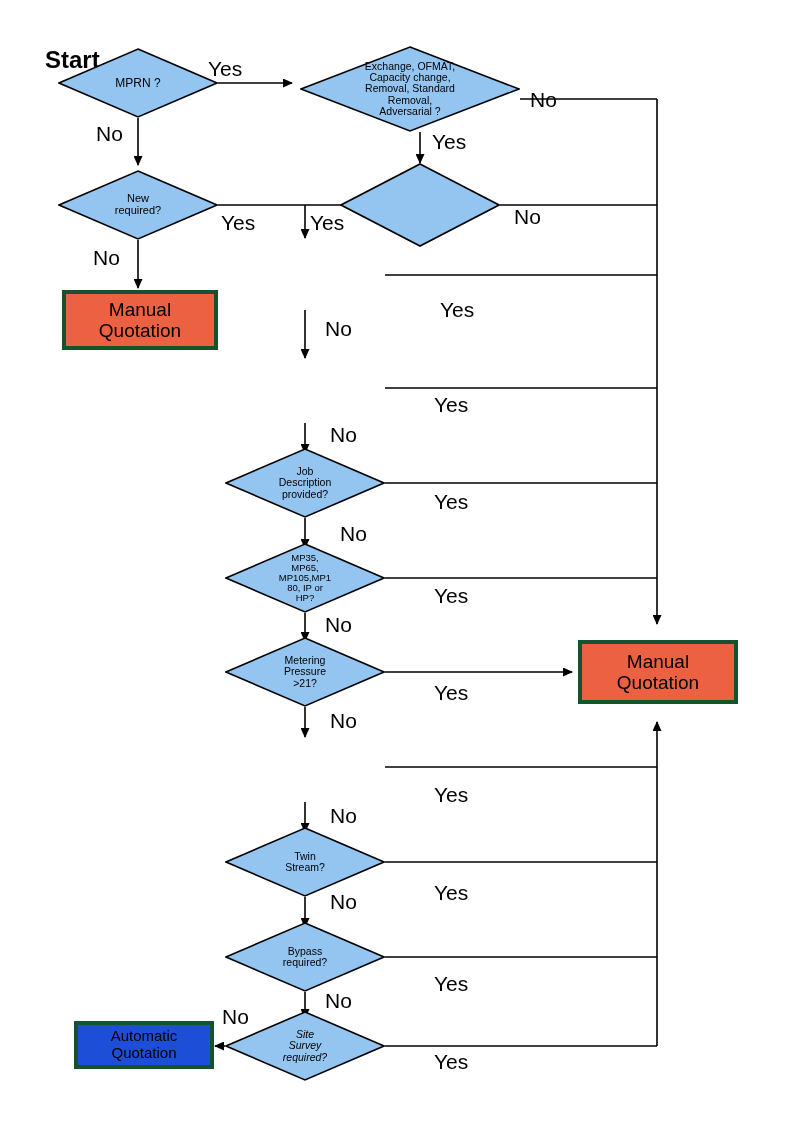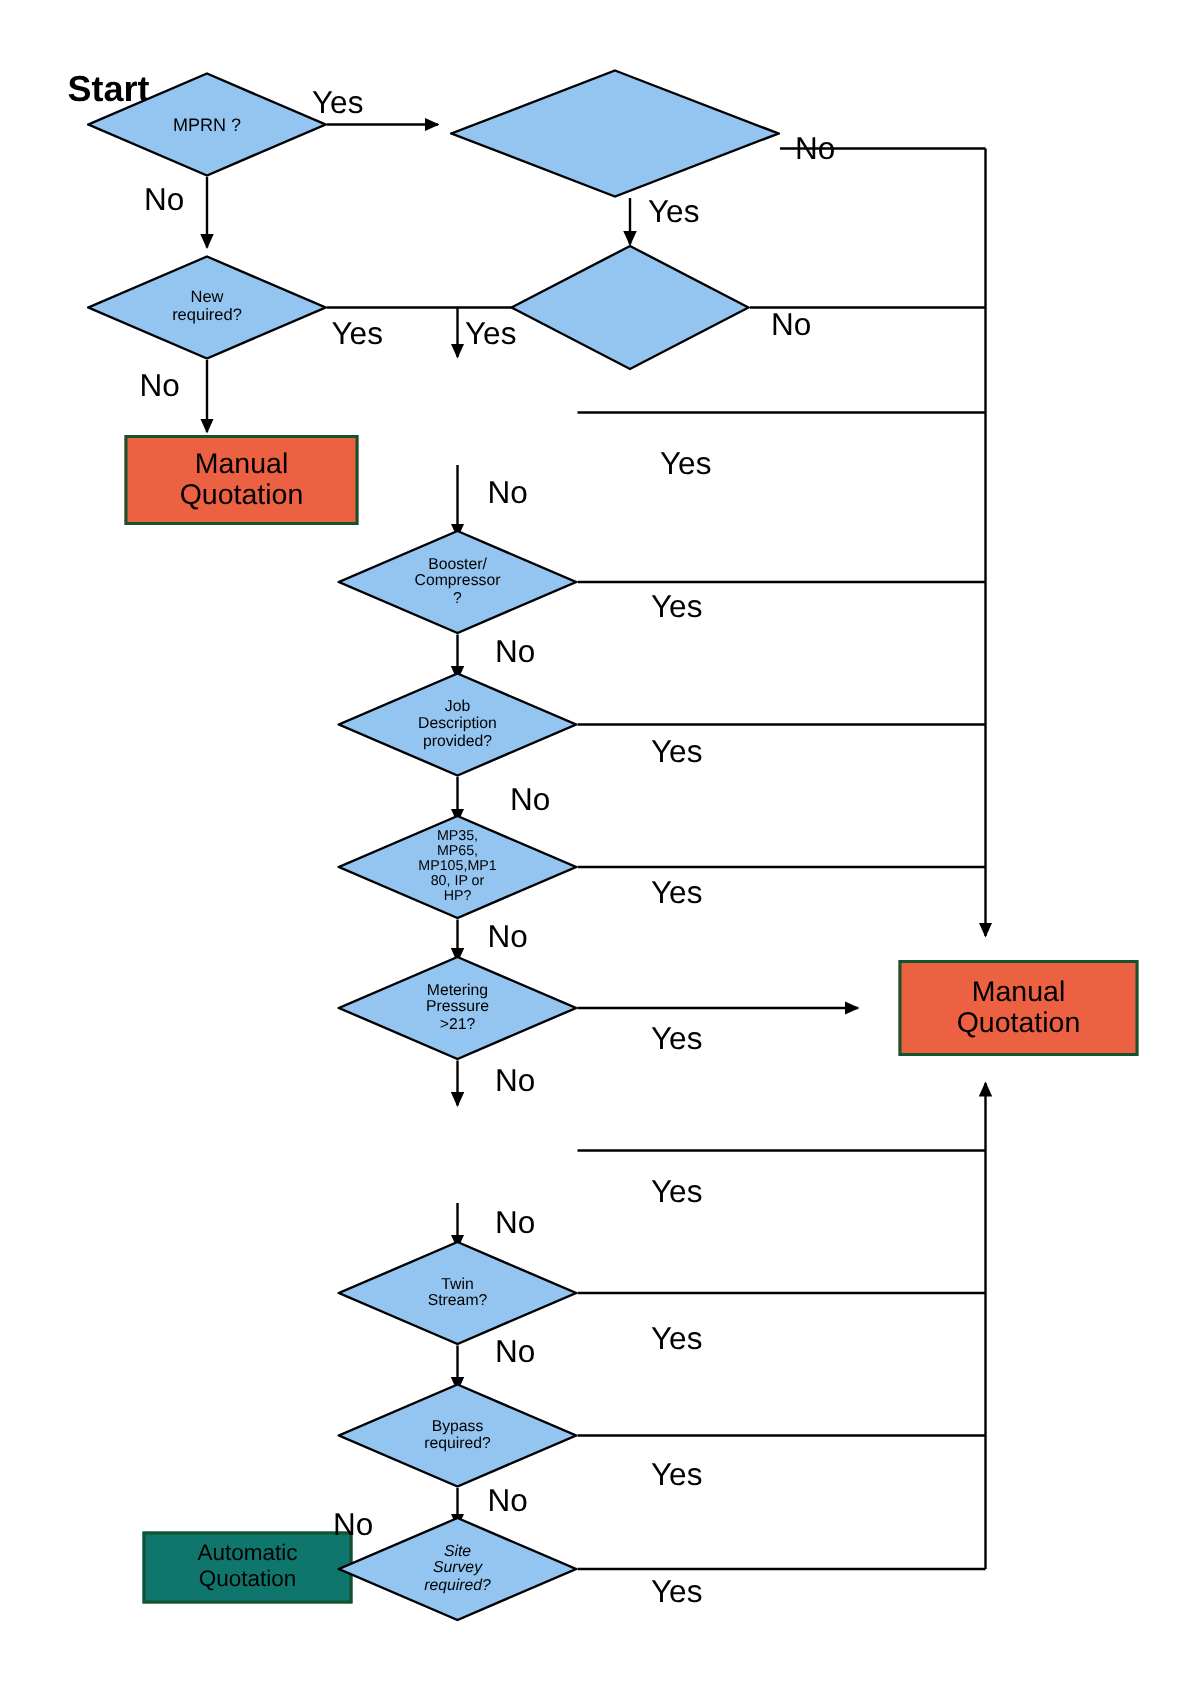--- a/index.html
+++ b/index.html
@@ -14,25 +14,25 @@
   .diamond .dtext{
      position:relative;z-index:2;text-align:center;color:#000;
      line-height:1.06;font-family:"Liberation Sans",sans-serif;
      white-space:pre-line;pointer-events:none;
   }
   .diamond svg{position:absolute;left:0;top:0;width:100%;height:100%;z-index:1;}
 
   
   .boxnode{
      display:flex;align-items:center;justify-content:center;
-     border:2px solid #14532d;text-align:center;color:#000;
-     line-height:1.12;white-space:pre-line;margin-left:21px;
+     border:4px solid #14532d;text-align:center;color:#000;
+     line-height:1.12;white-space:pre-line;
   }
   .manual{background:#EC6142;}
-  .automatic{background:#0f766e;}
+  .automatic{background:#1d4ed8;}
 
   .lbl{position:absolute;color:#000;white-space:nowrap;
        font-family:"Liberation Sans",sans-serif;}
   .lbl-start{font-weight:bold;}
 </style>
 </head>
 <body>
 
 <div id="canvas">
 
@@ -103,45 +103,42 @@
     <svg viewBox="0 0 160 70" preserveAspectRatio="none">
       <polygon points="80,1 159,35 80,69 1,35" fill="#93C5F0" stroke="#000" stroke-width="1.6"></polygon>
     </svg>
     <div class="dtext" style="font-size:12px;">MPRN ?</div>
   </div>
 
   <div class="node diamond" style="left:300px;top:46px;width:220px;height:86px;">
     <svg viewBox="0 0 220 86" preserveAspectRatio="none">
       <polygon points="110,1 219,43 110,85 1,43" fill="#93C5F0" stroke="#000" stroke-width="1.6"></polygon>
     </svg>
+    <div class="dtext" style="font-size:10.5px;width:190px;">Exchange, OFMAT,
+Capacity change,
+Removal, Standard
+Removal,
+Adversarial ?</div>
   </div>
 
   <div class="node diamond" style="left:58px;top:170px;width:160px;height:70px;">
     <svg viewBox="0 0 160 70" preserveAspectRatio="none">
       <polygon points="80,1 159,35 80,69 1,35" fill="#93C5F0" stroke="#000" stroke-width="1.6"></polygon>
     </svg>
     <div class="dtext" style="font-size:11px;">New
 required?</div>
   </div>
 
   <div class="node diamond" style="left:340px;top:163px;width:160px;height:84px;">
     <svg viewBox="0 0 160 84" preserveAspectRatio="none">
       <polygon points="80,1 159,42 80,83 1,42" fill="#93C5F0" stroke="#000" stroke-width="1.6"></polygon>
     </svg>
   </div>
 
 
-  <div class="node diamond" style="left:225px;top:353px;width:160px;height:70px;">
-    <svg viewBox="0 0 160 70" preserveAspectRatio="none">
-      <polygon points="80,1 159,35 80,69 1,35" fill="#93C5F0" stroke="#000" stroke-width="1.6"></polygon>
-    </svg>
-    <div class="dtext" style="font-size:10.5px;">Booster/
-Compressor
-?</div>
-  </div>
 
   <div class="node diamond" style="left:225px;top:448px;width:160px;height:70px;">
     <svg viewBox="0 0 160 70" preserveAspectRatio="none">
       <polygon points="80,1 159,35 80,69 1,35" fill="#93C5F0" stroke="#000" stroke-width="1.6"></polygon>
     </svg>
     <div class="dtext" style="font-size:10.5px;">Job
 Description
 provided?</div>
   </div>
 

